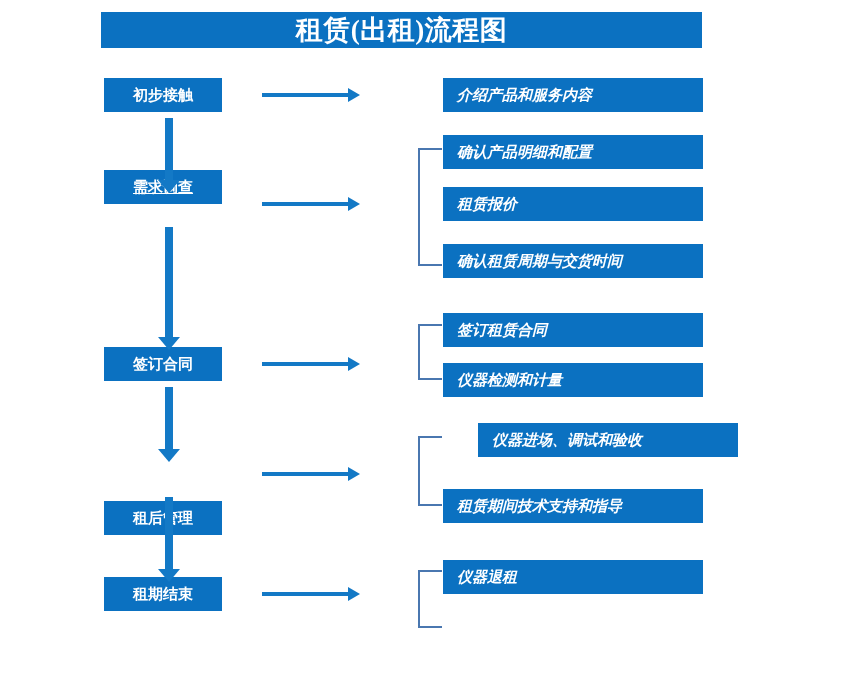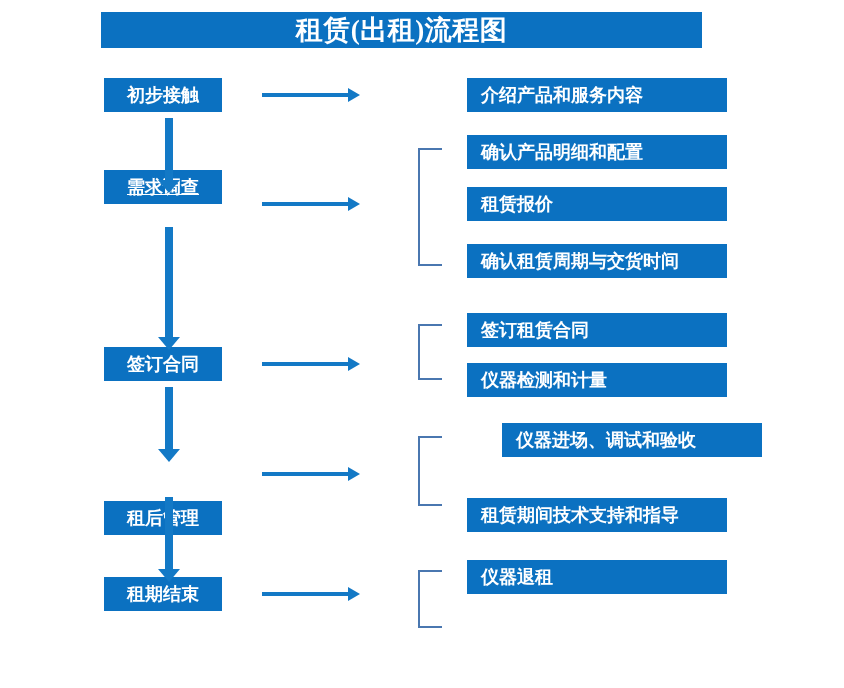--- a/index.html
+++ b/index.html
@@ -38,38 +38,39 @@
     font-weight: bold;
     letter-spacing: 0.5px;
   }
 
   .stage-box {
     position: absolute;
     background: #0B71C1;
     color: #ffffff;
     display: flex;
     align-items: center;
-    font-size: 18px;
+    font-size: 15px;
     font-weight: bold;
     box-sizing: border-box;
   }
 
   .stage-box.left {
     left: 104px;
     width: 118px;
     height: 34px;
     justify-content: center;
   }
 
   .stage-box.right {
-    left: 467px;
+    left: 443px;
     width: 260px;
     height: 34px;
     justify-content: flex-start;
     padding-left: 14px;
+    font-style: italic;
   }
 
   
   .v-arrow {
     position: absolute;
     left: 158px;
     width: 22px;
   }
   .v-arrow .shaft {
     position: absolute;
@@ -184,17 +185,17 @@
   <div class="stage-box right" style="top:78px;">介绍产品和服务内容</div>
 
   <div class="stage-box right" style="top:135px;">确认产品明细和配置</div>
   <div class="stage-box right" style="top:187px;">租赁报价</div>
   <div class="stage-box right" style="top:244px;">确认租赁周期与交货时间</div>
 
   <div class="stage-box right" style="top:313px;">签订租赁合同</div>
   <div class="stage-box right" style="top:363px;">仪器检测和计量</div>
 
   <div class="stage-box right" style="top:423px;margin-left:35px;">仪器进场、调试和验收</div>
-  <div class="stage-box right" style="top:489px;margin-top:9px;">租赁期间技术支持和指导</div>
+  <div class="stage-box right" style="top:489px;">租赁期间技术支持和指导</div>
 
   <div class="stage-box right" style="top:560px;">仪器退租</div>
 
 </div>
 
 </body></html>

